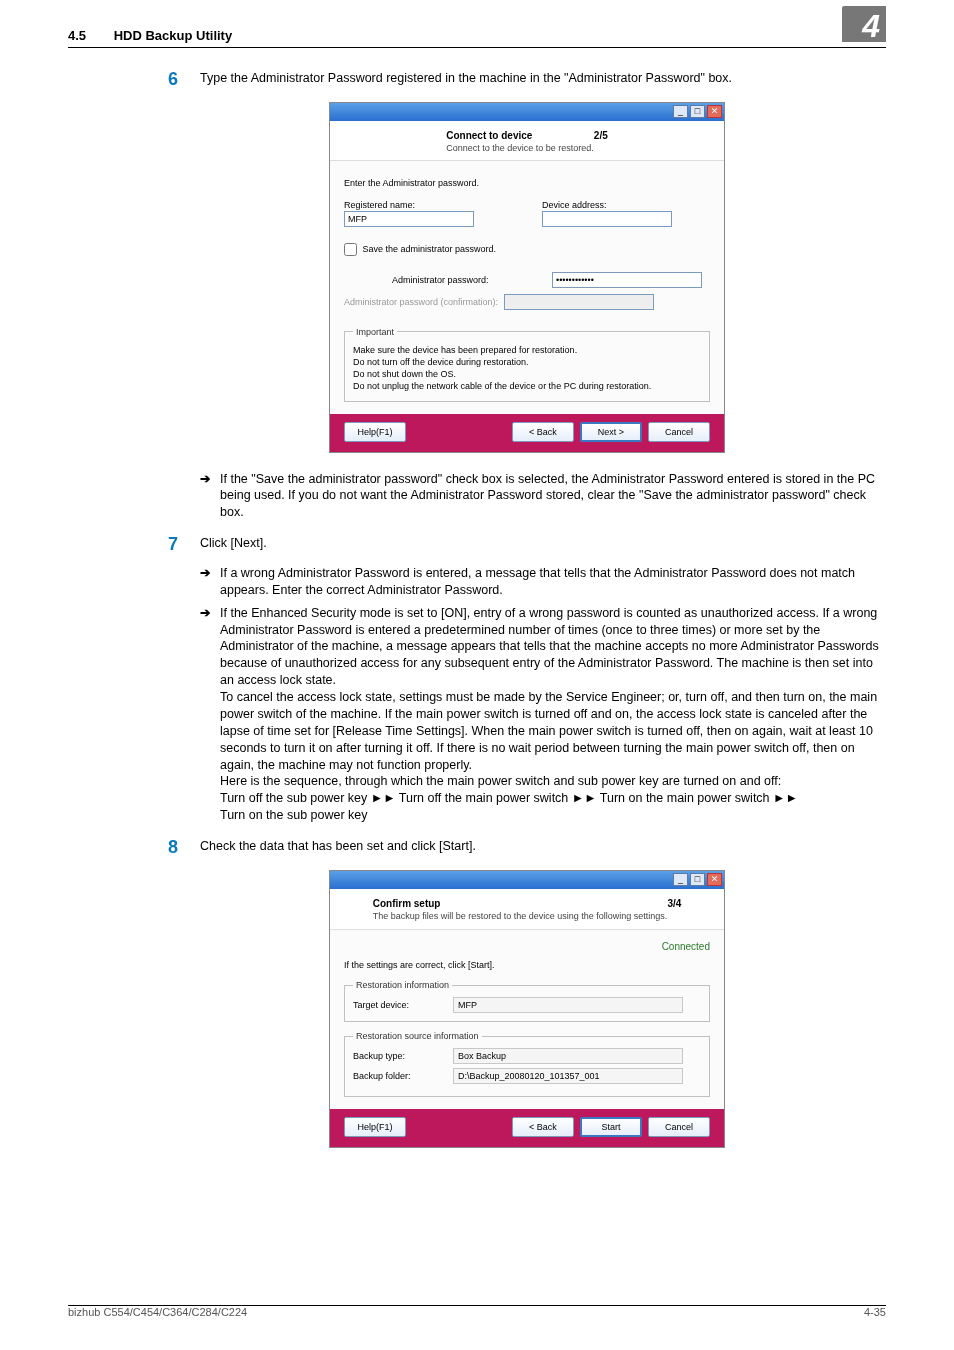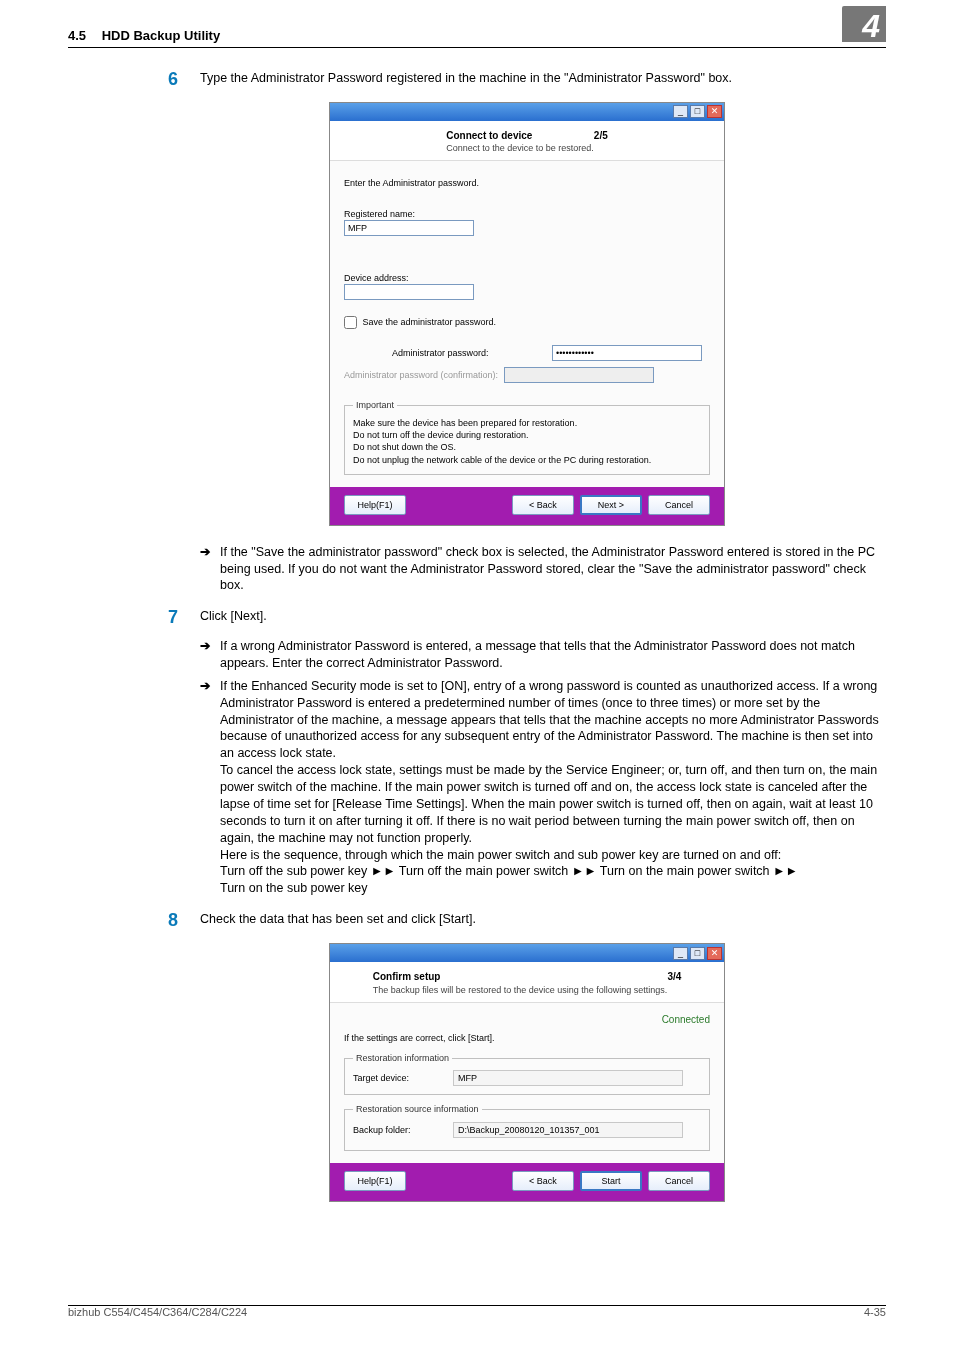--- a/index.html
+++ b/index.html
@@ -17,21 +17,21 @@
   .header-row {
     display: flex;
     justify-content: space-between;
     align-items: flex-start;
     border-bottom: 1px solid #000;
     padding-bottom: 4px;
   }
   .header-left {
     font-size: 13px;
   }
-  .header-left .secnum { font-weight: bold; margin-right: 12px; }
+  .header-left .secnum { font-weight: bold; margin-right: 24px; }
   .header-left .sectitle { font-weight: bold; }
   .big4 {
     position: absolute;
     top: 6px;
     right: 68px;
     width: 44px;
     height: 36px;
     background: #777;
     color: #fff;
     font-size: 32px;
@@ -110,21 +110,21 @@
     border: 1px solid #c0c0c0;
     margin: 8px 0;
     padding: 6px 8px 8px 8px;
     font-size: 9px;
   }
   fieldset legend { font-size: 9px; padding: 0 3px; color:#333; }
   .dlg-footer {
     display: flex;
     justify-content: space-between;
     padding: 8px 14px 10px 14px;
-    background:#a21caf;
+    background:#be185d;
   }
   .win-btn {
     min-width: 62px;
     height: 20px;
     font-size: 9px;
     border: 1px solid #7a9ac0;
     background: linear-gradient(#fff,#e6eefb);
     border-radius: 2px;
     padding: 0 8px;
   }
@@ -176,21 +176,21 @@
         </div>
         <div class="dlg-header">
           <div>
             <div class="ttl">Connect to device</div>
             <div class="sub">Connect to the device to be restored.</div>
           </div>
           <div class="pg">2/5</div>
         </div>
         <div class="dlg-body">
           <div class="lbl">Enter the Administrator password.</div>
-          <div style="display:flex; gap:30px; margin-top:12px;flex-direction:column;">
+          <div style="display:flex; gap:30px; margin-top:3px;">
             <div style="flex:1;">
               <span class="lbl">Registered name:</span>
               <input type="text" style="width: 130px;" value="MFP">
             </div>
             <div style="flex:1;">
               <span class="lbl">Device address:</span>
               <input type="text" style="width: 130px;" value="">
             </div>
           </div>
 
@@ -287,20 +287,24 @@
             <legend>Restoration information</legend>
             <div style="display:flex; align-items:center;">
               <div style="width:100px;">Target device:</div>
               <div class="ro-field" style="width:230px;">MFP</div>
             </div>
           </fieldset>
 
           <fieldset>
             <legend>Restoration source information</legend>
             <div style="display:flex; align-items:center; margin-bottom:4px;">
+              <div style="width:100px;">Backup type:</div>
+              <div class="ro-field" style="width:230px;">Box Backup</div>
+            </div>
+            <div style="display:flex; align-items:center; margin-bottom:4px;">
               <div style="width:100px;">Backup folder:</div>
               <div class="ro-field" style="width:230px;">D:\Backup_20080120_101357_001</div>
             </div>
           </fieldset>
         </div>
         <div class="dlg-footer">
           <button class="win-btn">Help(F1)</button>
           <div class="btn-group">
             <button class="win-btn">&lt; Back</button>
             <button class="win-btn default">Start</button>

